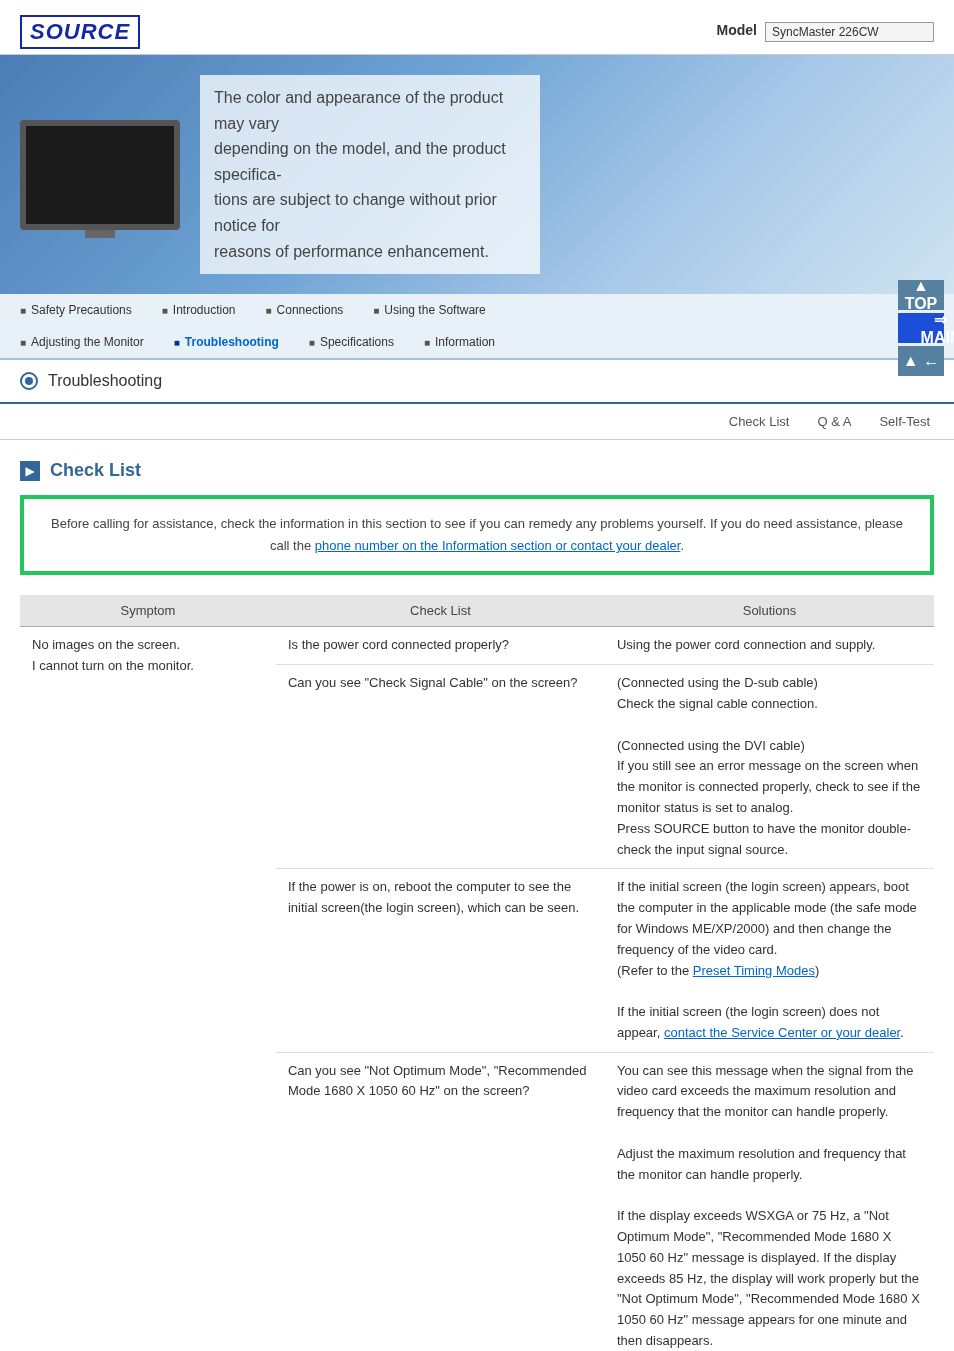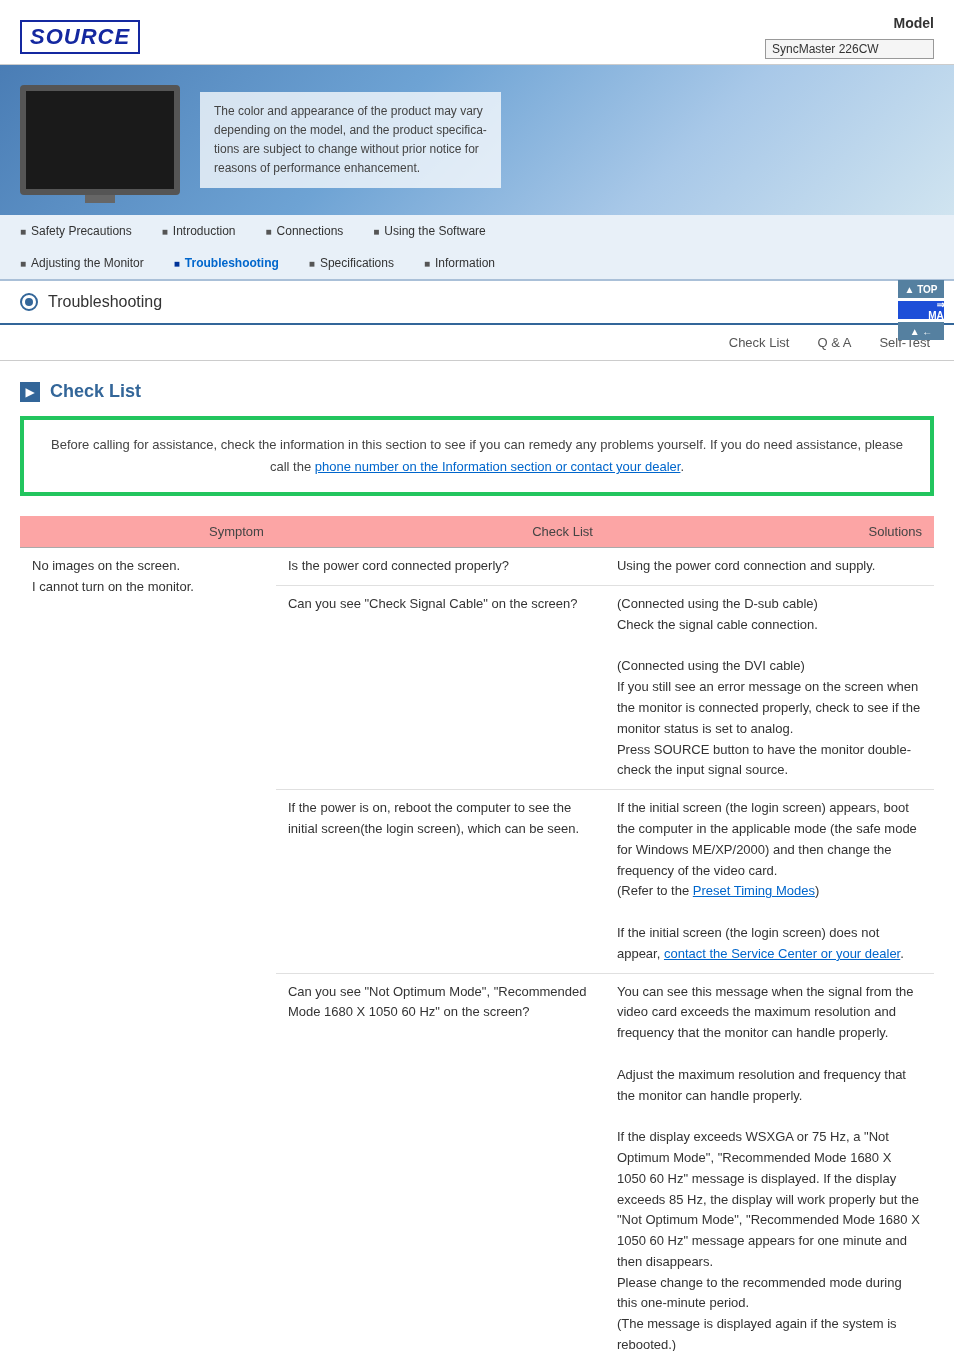--- a/index.html
+++ b/index.html
@@ -1,32 +1,32 @@
 <!DOCTYPE html>
 <html><head>
   <meta charset="utf-8">
   <style>
     * { margin: 0; padding: 0; box-sizing: border-box; }
     body { font-family: Arial, sans-serif; font-size: 13px; color: #333; background: #fff; width: 954px; }
 
     
     .header { display: flex; align-items: center; justify-content: space-between; padding: 15px 20px 5px 20px; border-bottom: 1px solid #ccc; }
     .samsung-logo { font-size: 22px; font-weight: bold; color: #1428A0; font-style: italic; border: 2px solid #1428A0; padding: 2px 8px; letter-spacing: 1px; }
-    .model-info { display: flex; align-items: flex-end; gap: 8px; font-size: 14px; font-weight: bold; flex-direction: column; }
+    .model-info { display: flex; align-items: flex-start; gap: 8px; font-size: 14px; font-weight: bold; }
     .model-input { border: 1px solid #999; padding: 2px 6px; font-size: 12px; color: #333; background: #f5f5f5; }
 
     
     .hero { background: linear-gradient(135deg, #4a7db5 0%, #6ea3d4 40%, #a8c8e8 70%, #d0e4f0 100%); padding: 20px; display: flex; align-items: center; min-height: 120px; position: relative; overflow: hidden; }
     .hero-monitor { width: 160px; height: 110px; background: #1a1a1a; border: 6px solid #555; border-radius: 4px; flex-shrink: 0; position: relative; }
     .hero-monitor::after { content: ''; position: absolute; bottom: -14px; left: 50%; transform: translateX(-50%); width: 30px; height: 8px; background: #666; }
-    .hero-text { margin-left: 20px; background: rgba(255,255,255,0.75); padding: 10px 14px; font-size: 12px; color: #444; line-height: 1.6; max-width: 340px; }
+    .hero-text { margin-left: 20px; background: rgba(255,255,255,0.75); padding: 10px 14px; font-size: 16px; color: #444; line-height: 1.6; max-width: 340px; }
 
     
     .float-buttons { position: fixed; right: 10px; top: 280px; display: flex; flex-direction: column; gap: 3px; z-index: 100; }
-    .float-btn { width: 46px; height: 18px; font-size: 10px; font-weight: bold; cursor: pointer; border: none; display: flex; align-items: center; justify-content: center; gap: 3px; }
+    .float-btn { width: 46px; height: 30px; font-size: 16px; font-weight: bold; cursor: pointer; border: none; display: flex; align-items: center; justify-content: center; gap: 3px; }
     .float-btn.top { background: #5580a0; color: white; }
     .float-btn.main { background: #1d4ed8; color: white; padding-left: 40px; }
     .float-btn.back { background: #5580a0; color: white; }
 
     
     .nav-bar { background: #e8f0f8; border-bottom: 2px solid #aac0d8; padding: 0; }
     .nav-row { display: flex; padding: 5px 20px; gap: 30px; }
     .nav-item { font-size: 12px; color: #333; padding: 4px 0; cursor: pointer; display: flex; align-items: center; gap: 5px; }
     .nav-item.active { color: #0066cc; font-weight: bold; }
     .nav-bullet { color: #555; font-size: 10px; }
@@ -50,21 +50,21 @@
     .section-icon { width: 20px; height: 20px; background: #336699; display: flex; align-items: center; justify-content: center; }
     .section-icon-arrow { color: white; font-size: 12px; }
     .section-title { font-size: 18px; font-weight: bold; color: #336699; }
 
     
     .info-box { border: 4px solid #22c55e; padding: 14px 20px; text-align: center; font-size: 13px; line-height: 1.7; color: #444; margin-bottom: 20px; }
     .info-link { color: #0066cc; text-decoration: underline; cursor: pointer; }
 
     
     .check-table { width: 100%; border-collapse: collapse; font-size: 13px; }
-    .check-table th { background: #fca5a5; border-bottom: 1px solid #aaa; padding: 8px 12px; font-weight: normal; color: #444; text-align: right; }
+    .check-table th { background: #e5e5e5; border-bottom: 1px solid #aaa; padding: 8px 12px; font-weight: normal; color: #444; text-align: center; }
     .check-table td { padding: 8px 12px; border-bottom: 1px solid #e0e0e0; vertical-align: top; color: #333; line-height: 1.6; }
     .check-table td:first-child { width: 140px; }
     .check-table td:nth-child(2) { width: 180px; }
     .check-table td:nth-child(3) { }
     .table-link { color: #0066cc; text-decoration: underline; cursor: pointer; }
   </style>
 </head>
 <body>
 
 <div class="float-buttons">

